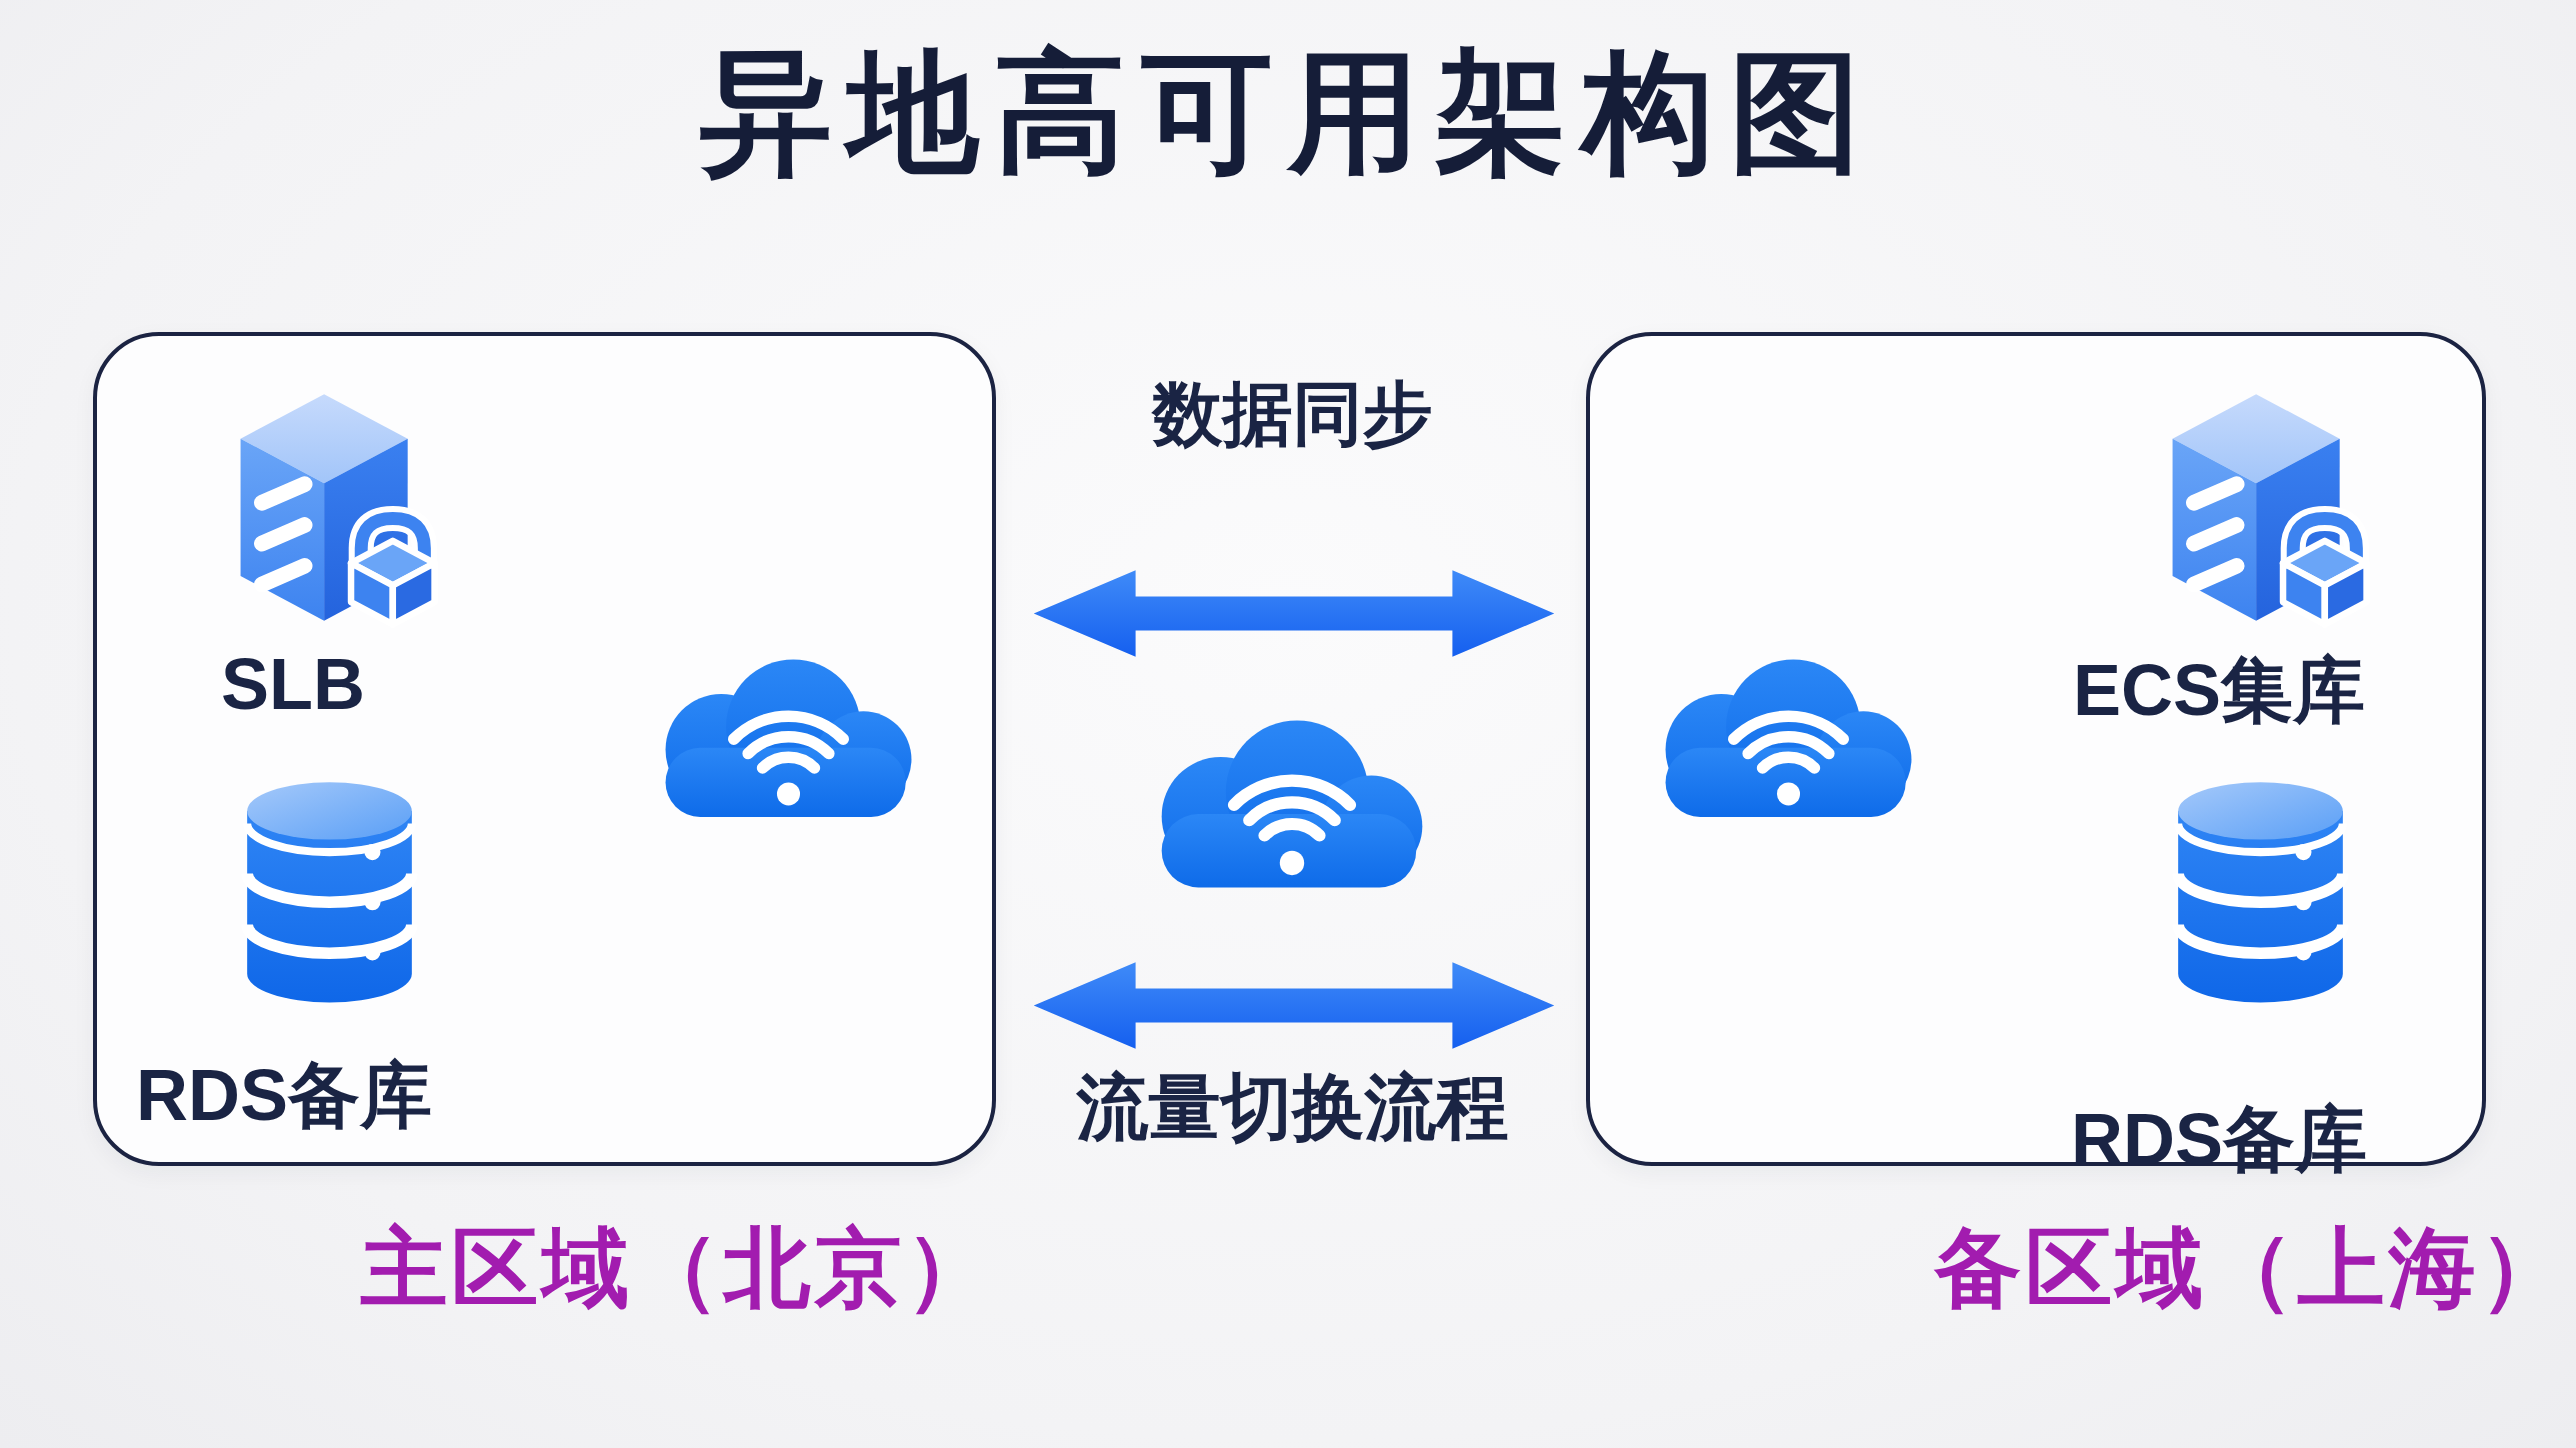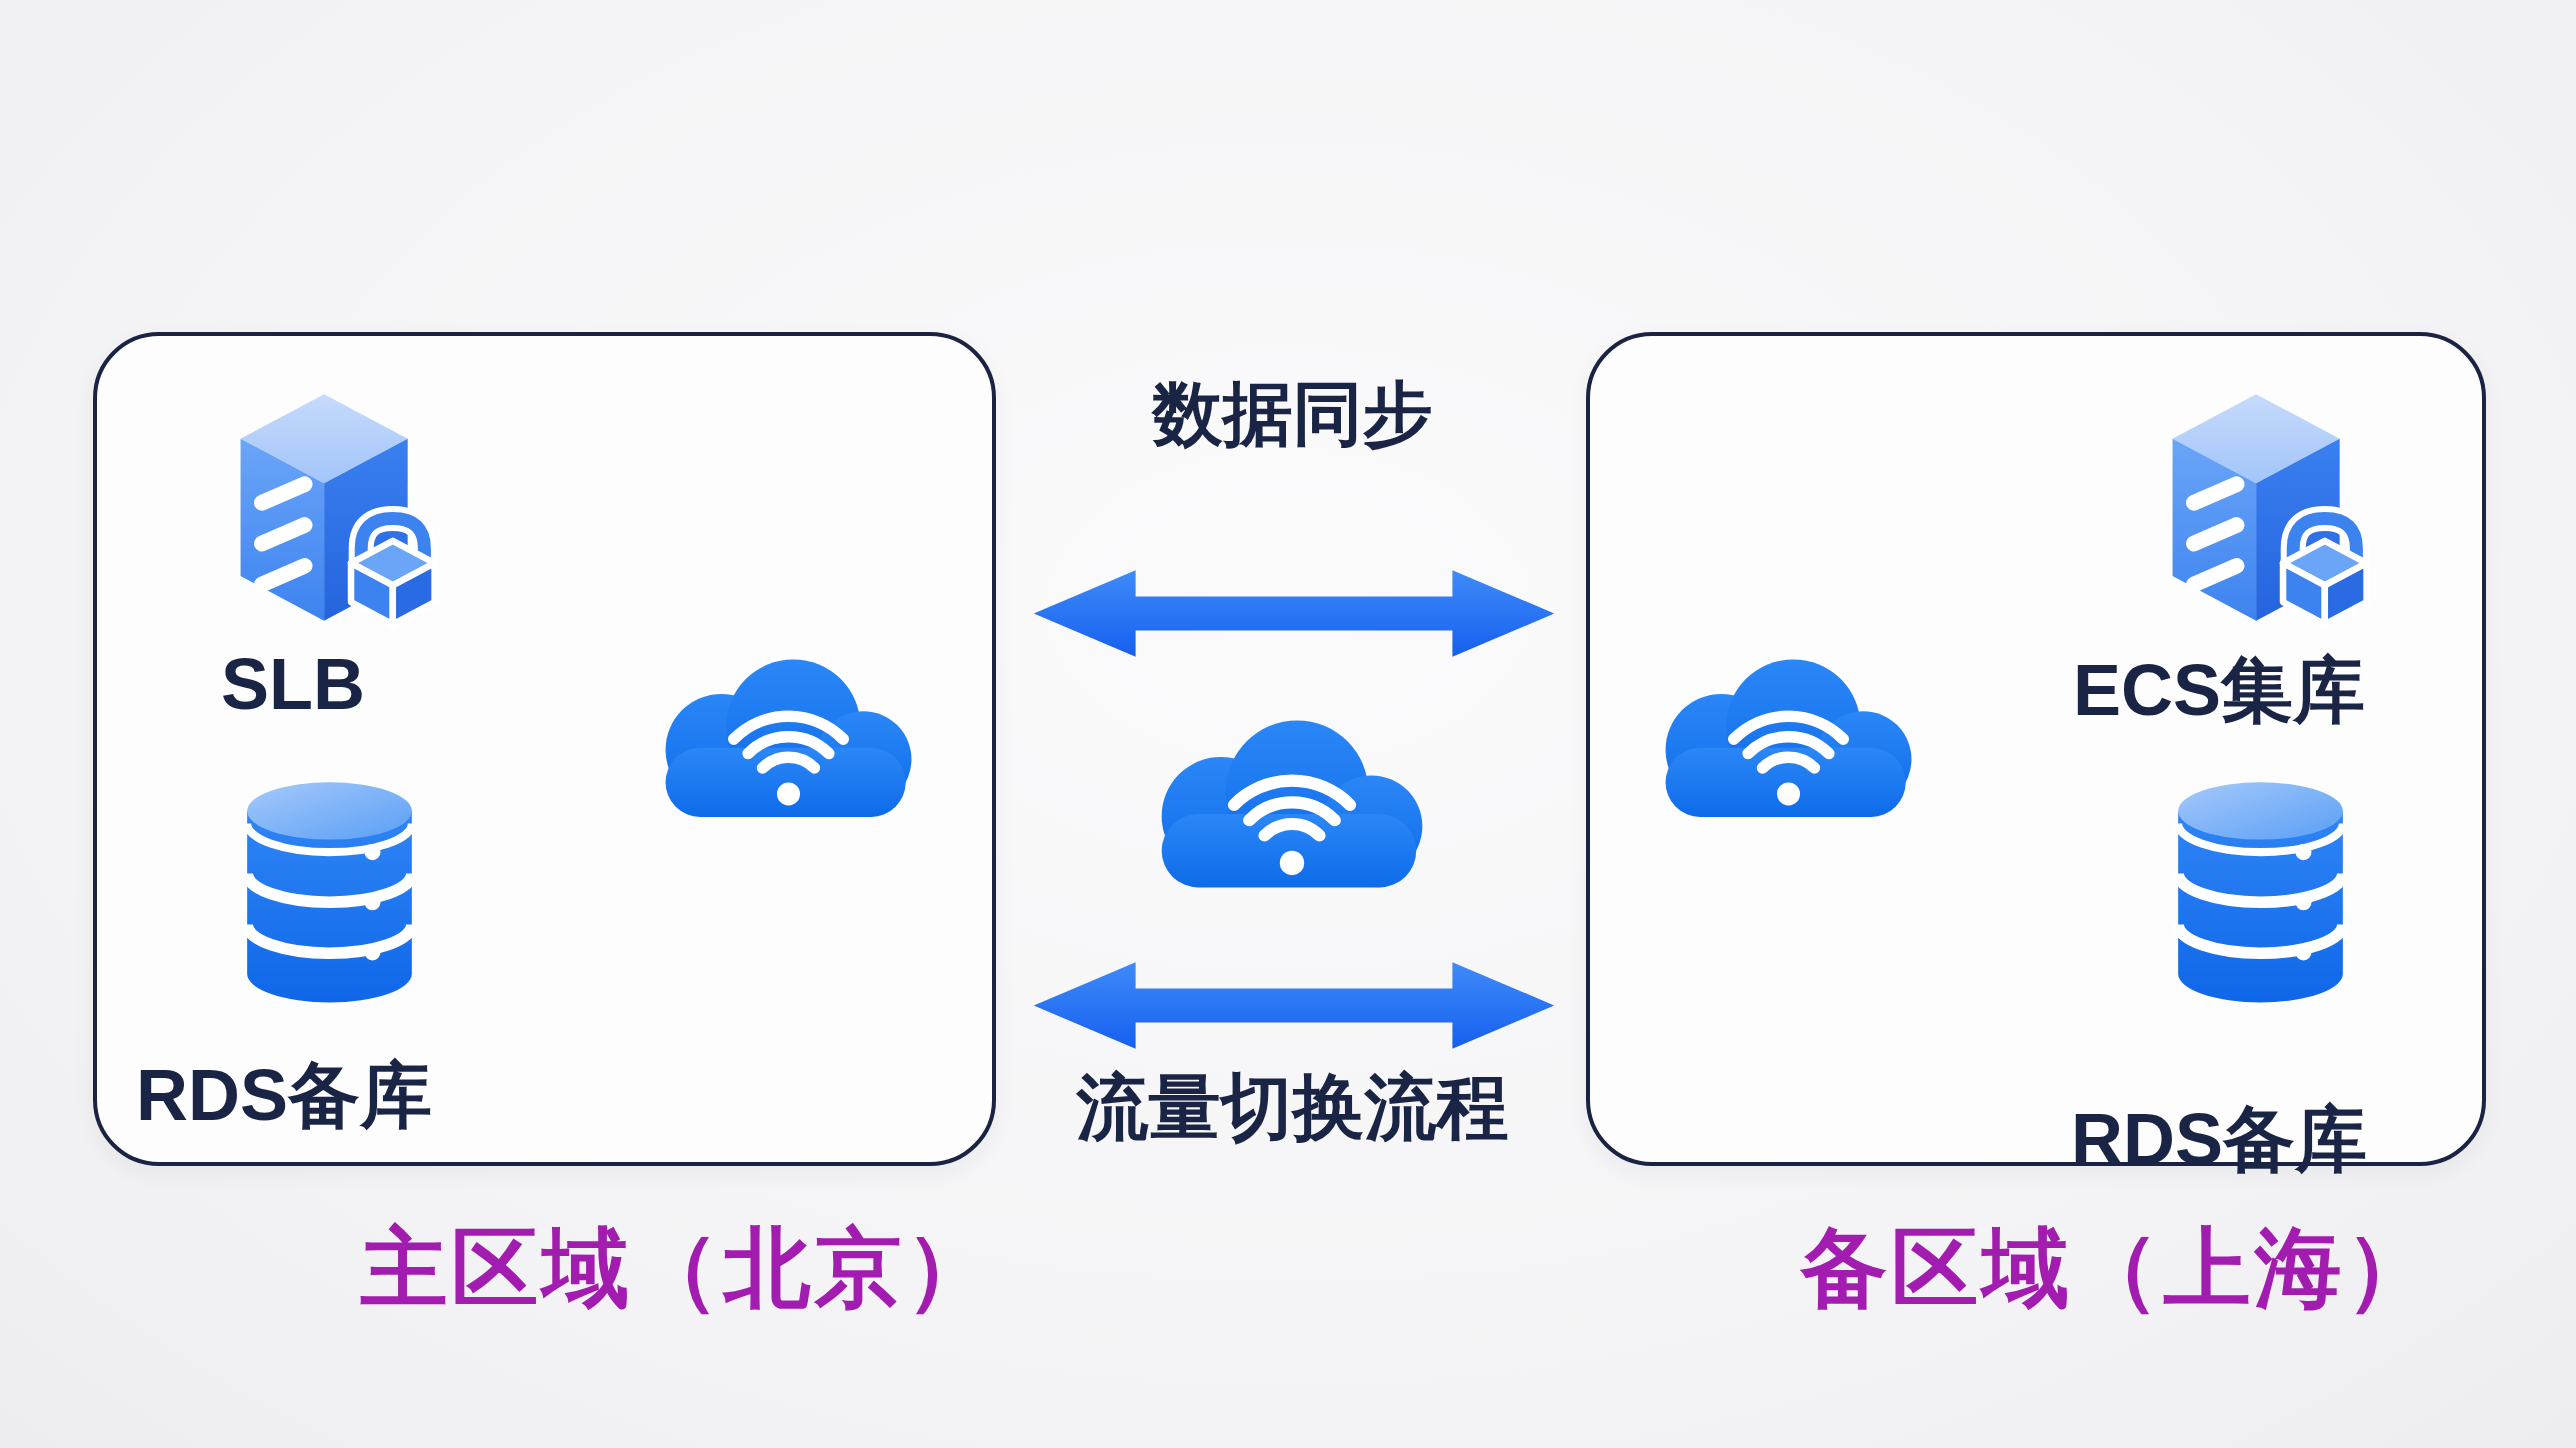--- a/index.html
+++ b/index.html
@@ -24,21 +24,21 @@
   .node-icon{position:absolute;}
   .node-label{
     position:absolute;text-align:left;
     font-size:72px;font-weight:600;color:#1a2444;white-space:nowrap;
   }
   .region-caption{
     position:absolute;top:1210px;text-align:right;
     font-size:87px;font-weight:800;letter-spacing:3.8px;color:#a21caf;margin:0;font-family:Liberation Mono, monospace;
   }
   .region-caption.primary{left:93px;width:903px;}
-  .region-caption.backup{left:1540px;width:896px;}
+  .region-caption.backup{left:1674px;width:896px;}
   .mid-label{
     position:absolute;left:1005px;width:575px;text-align:center;
     color:#1a2444;font-weight:700;white-space:nowrap;
   }
   .mid-label.sync{top:375px;font-size:70px;line-height:1.28;font-family:Liberation Mono, monospace;}
   .mid-label.traffic{top:1060px;font-size:72px;}
   .arrow{position:absolute;left:1030px;width:528px;height:91px;}
   .arrow.top{top:568px;}
   .arrow.bottom{top:960px;}
   .overlay{position:absolute;left:0;top:0;pointer-events:none;}
@@ -128,20 +128,21 @@
     </symbol>
 
     <symbol id="sym-arrow" viewBox="0 0 560 96">
       <polygon fill="url(#gArrow)" points="4,48 112,2 112,30 448,30 448,2 556,48 448,94 448,66 112,66 112,94"></polygon>
     </symbol>
   </defs>
 </svg>
 
 <div class="canvas">
 
+  <h1 class="title">异地高可用架构图</h1>
 
   <svg class="overlay" width="2576" height="1448" viewBox="0 0 2732 1536">
     <g stroke="#1b6ef8" stroke-width="9" stroke-linecap="round">
       <line x1="480" y1="622" x2="660" y2="734"></line>
       <line x1="475" y1="978" x2="648" y2="870"></line>
       <line x1="2052" y1="727" x2="2252" y2="624"></line>
       <line x1="2052" y1="866" x2="2264" y2="974"></line>
     </g>
   </svg>
 

